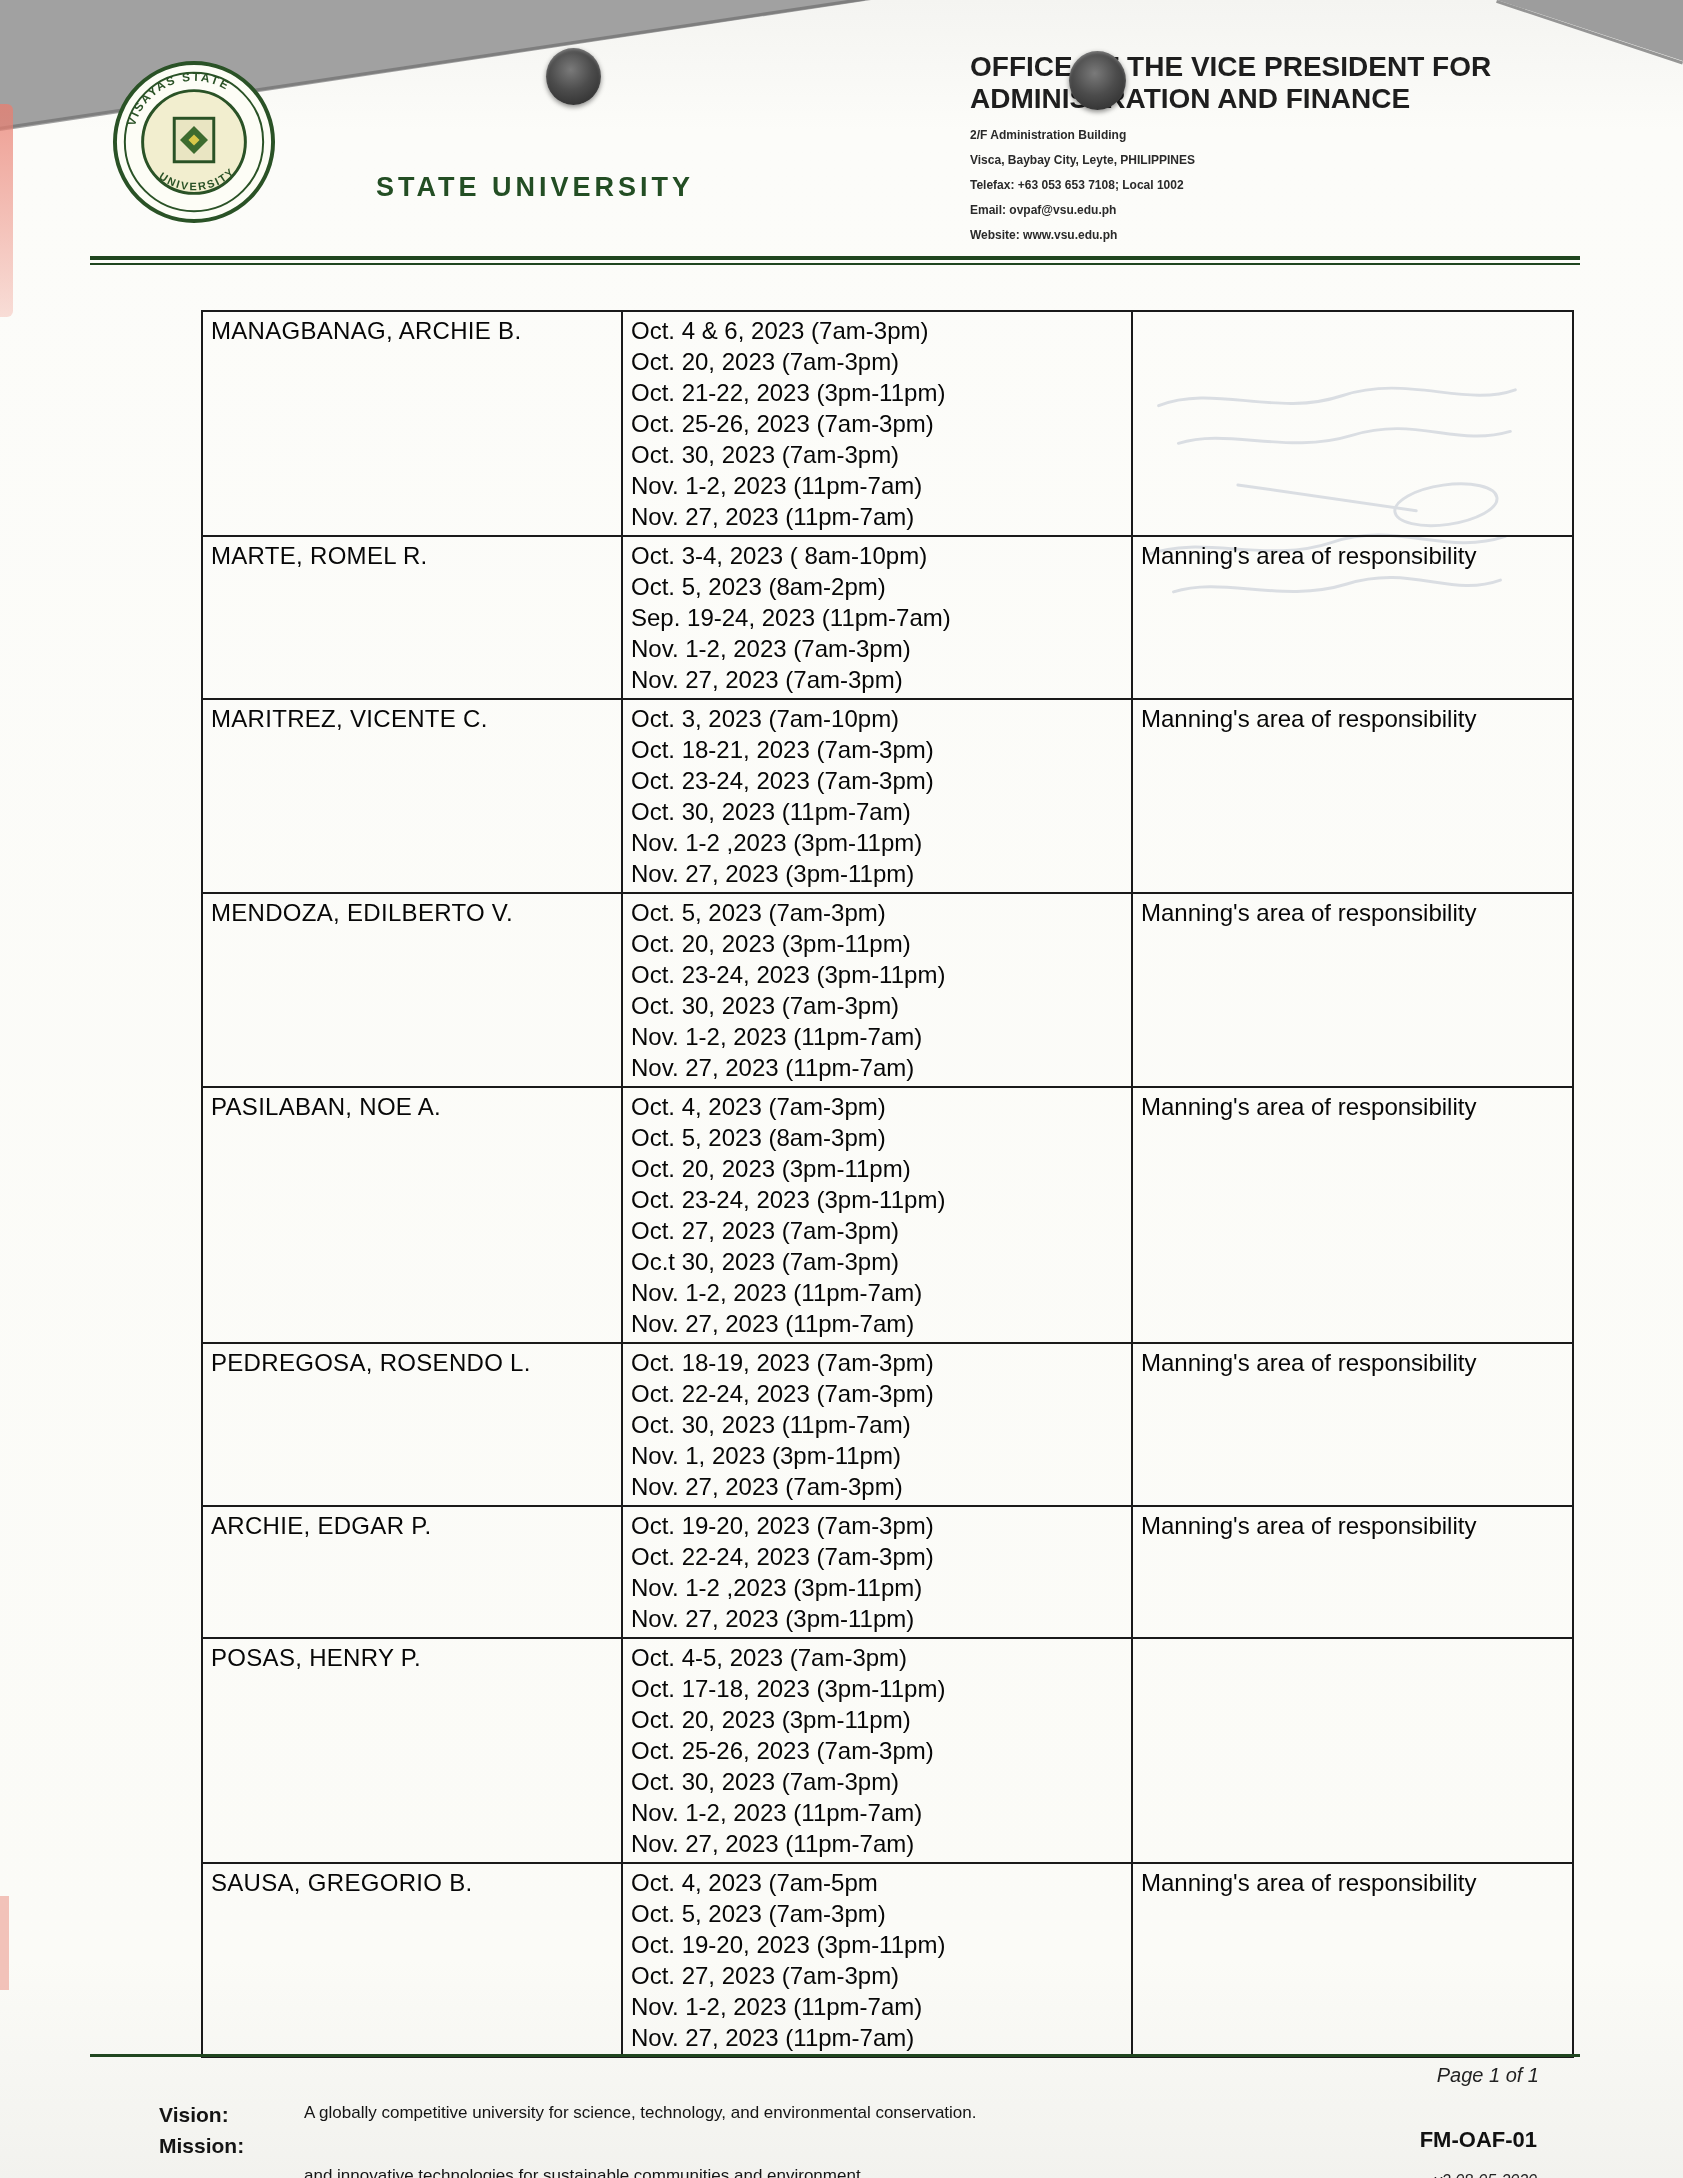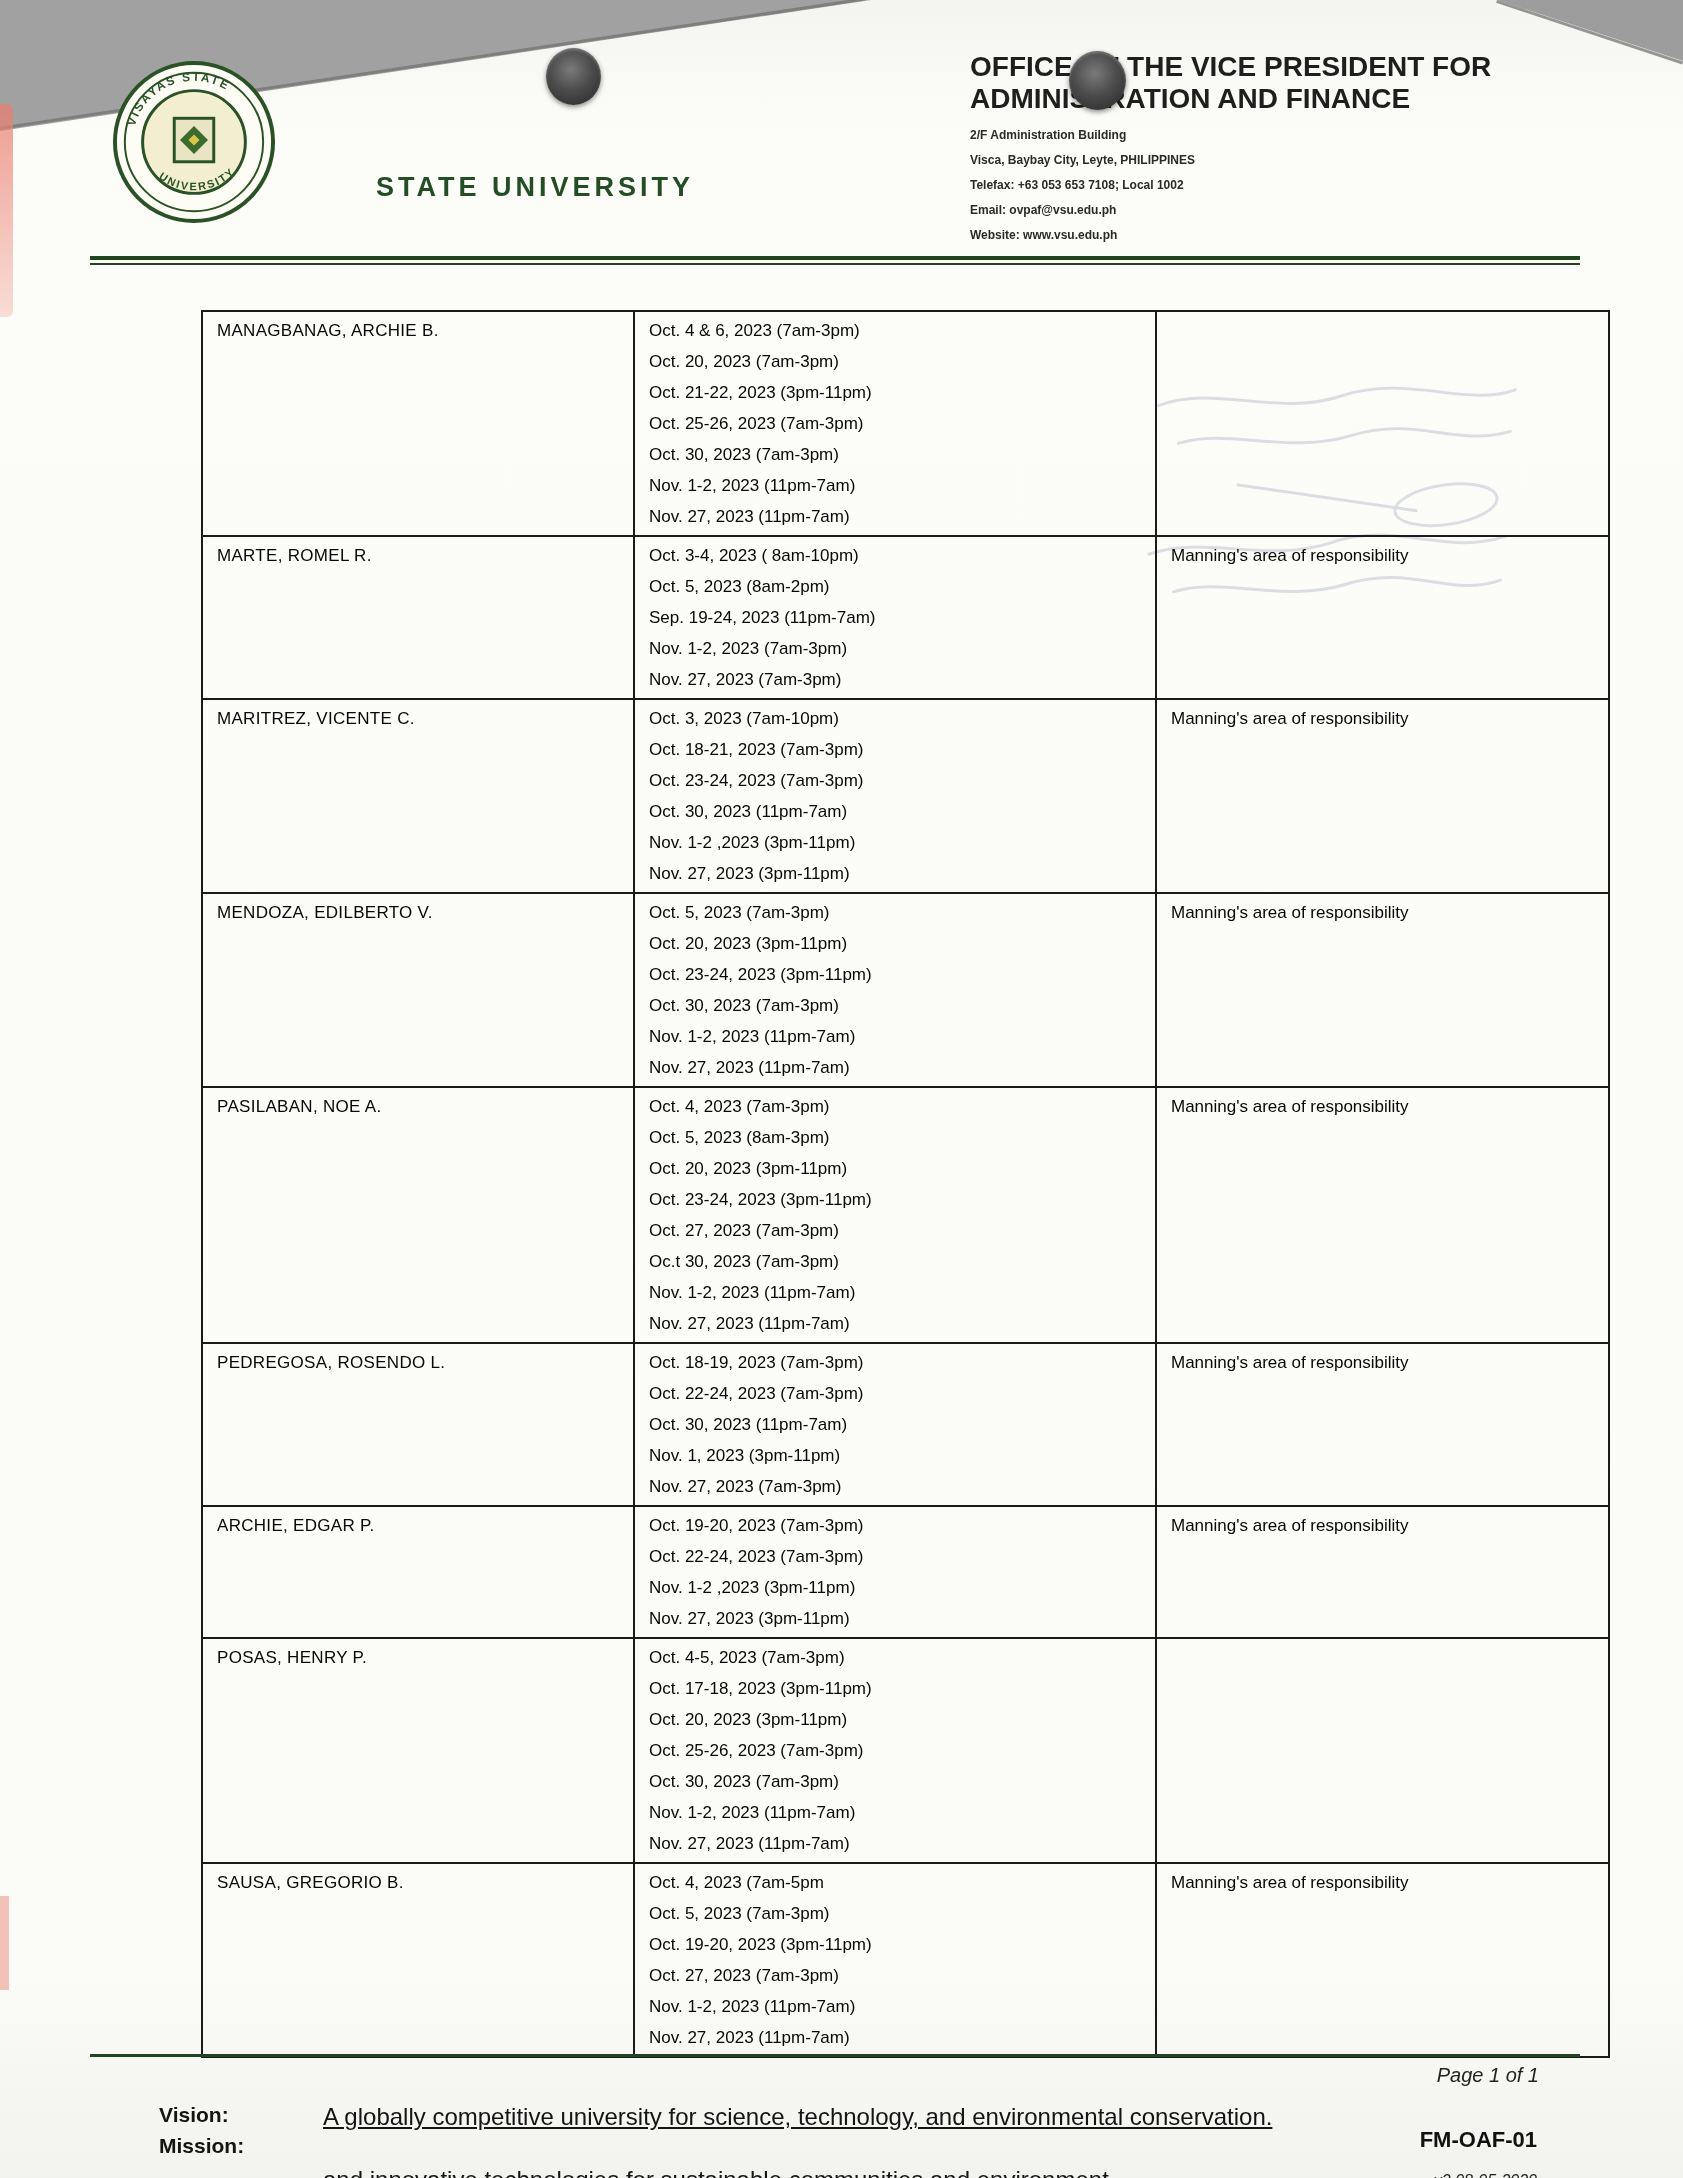--- a/index.html
+++ b/index.html
@@ -42,32 +42,32 @@
 
   .header-rule { position:absolute; left:90px; top:256px; width:1490px; height:3px;
                  border-top:4px solid #20461f; border-bottom:2px solid #20461f; }
 
   
   .stamp-marks { position:absolute; left:1119px; top:366px; opacity:.32; }
 
   
   table.sched { position:absolute; left:201px; top:310px; width:1317px;
                 border-collapse:collapse; table-layout:fixed; }
-  table.sched td { border:2px solid #1a1a1a; font-size:17px; line-height:31px;
-                   padding:3px 14px; vertical-align:top; color:#070707; }
+  table.sched td { border:2px solid #1a1a1a; font-size:24px; line-height:31px;
+                   padding:3px 8px; vertical-align:top; color:#070707; }
   td.name-cell    { width:402px; padding-left:14px; letter-spacing:0.3px; }
   td.sched-cell   { width:492px; padding-left:14px; }
   td.remarks-cell { width:423px; vertical-align:middle; font-size:23px; padding-left:26px; }
   .sched-line { white-space:nowrap; }
 
   
   .footer-rule { position:absolute; left:90px; top:2054px; width:1490px; border-top:3px solid #20461f; }
   .page-number { position:absolute; right:144px; top:2064px; font-style:italic; font-size:20px; color:#222; }
   .f-label { position:absolute; left:159px; font-weight:bold; font-size:21px; color:#141414; }
-  .f-text  { position:absolute; left:323px; font-size:24px; color:#141414; white-space:nowrap;text-decoration:underline; }
+  .f-text  { position:absolute; left:304px; font-size:17px; color:#141414; white-space:nowrap; }
   .vision-y  { top:2103px; }
   .mission-y { top:2134px; }
   .mission2-y{ top:2166px; }
   .form-code { position:absolute; right:146px; top:2127px; font-weight:bold; font-size:22px; color:#111; }
   .form-version { position:absolute; right:146px; top:2158px; font-style:italic; font-size:16px; color:#222;margin-top:14px; }
 </style>
 </head>
 <body>
 
 <div class="page">

